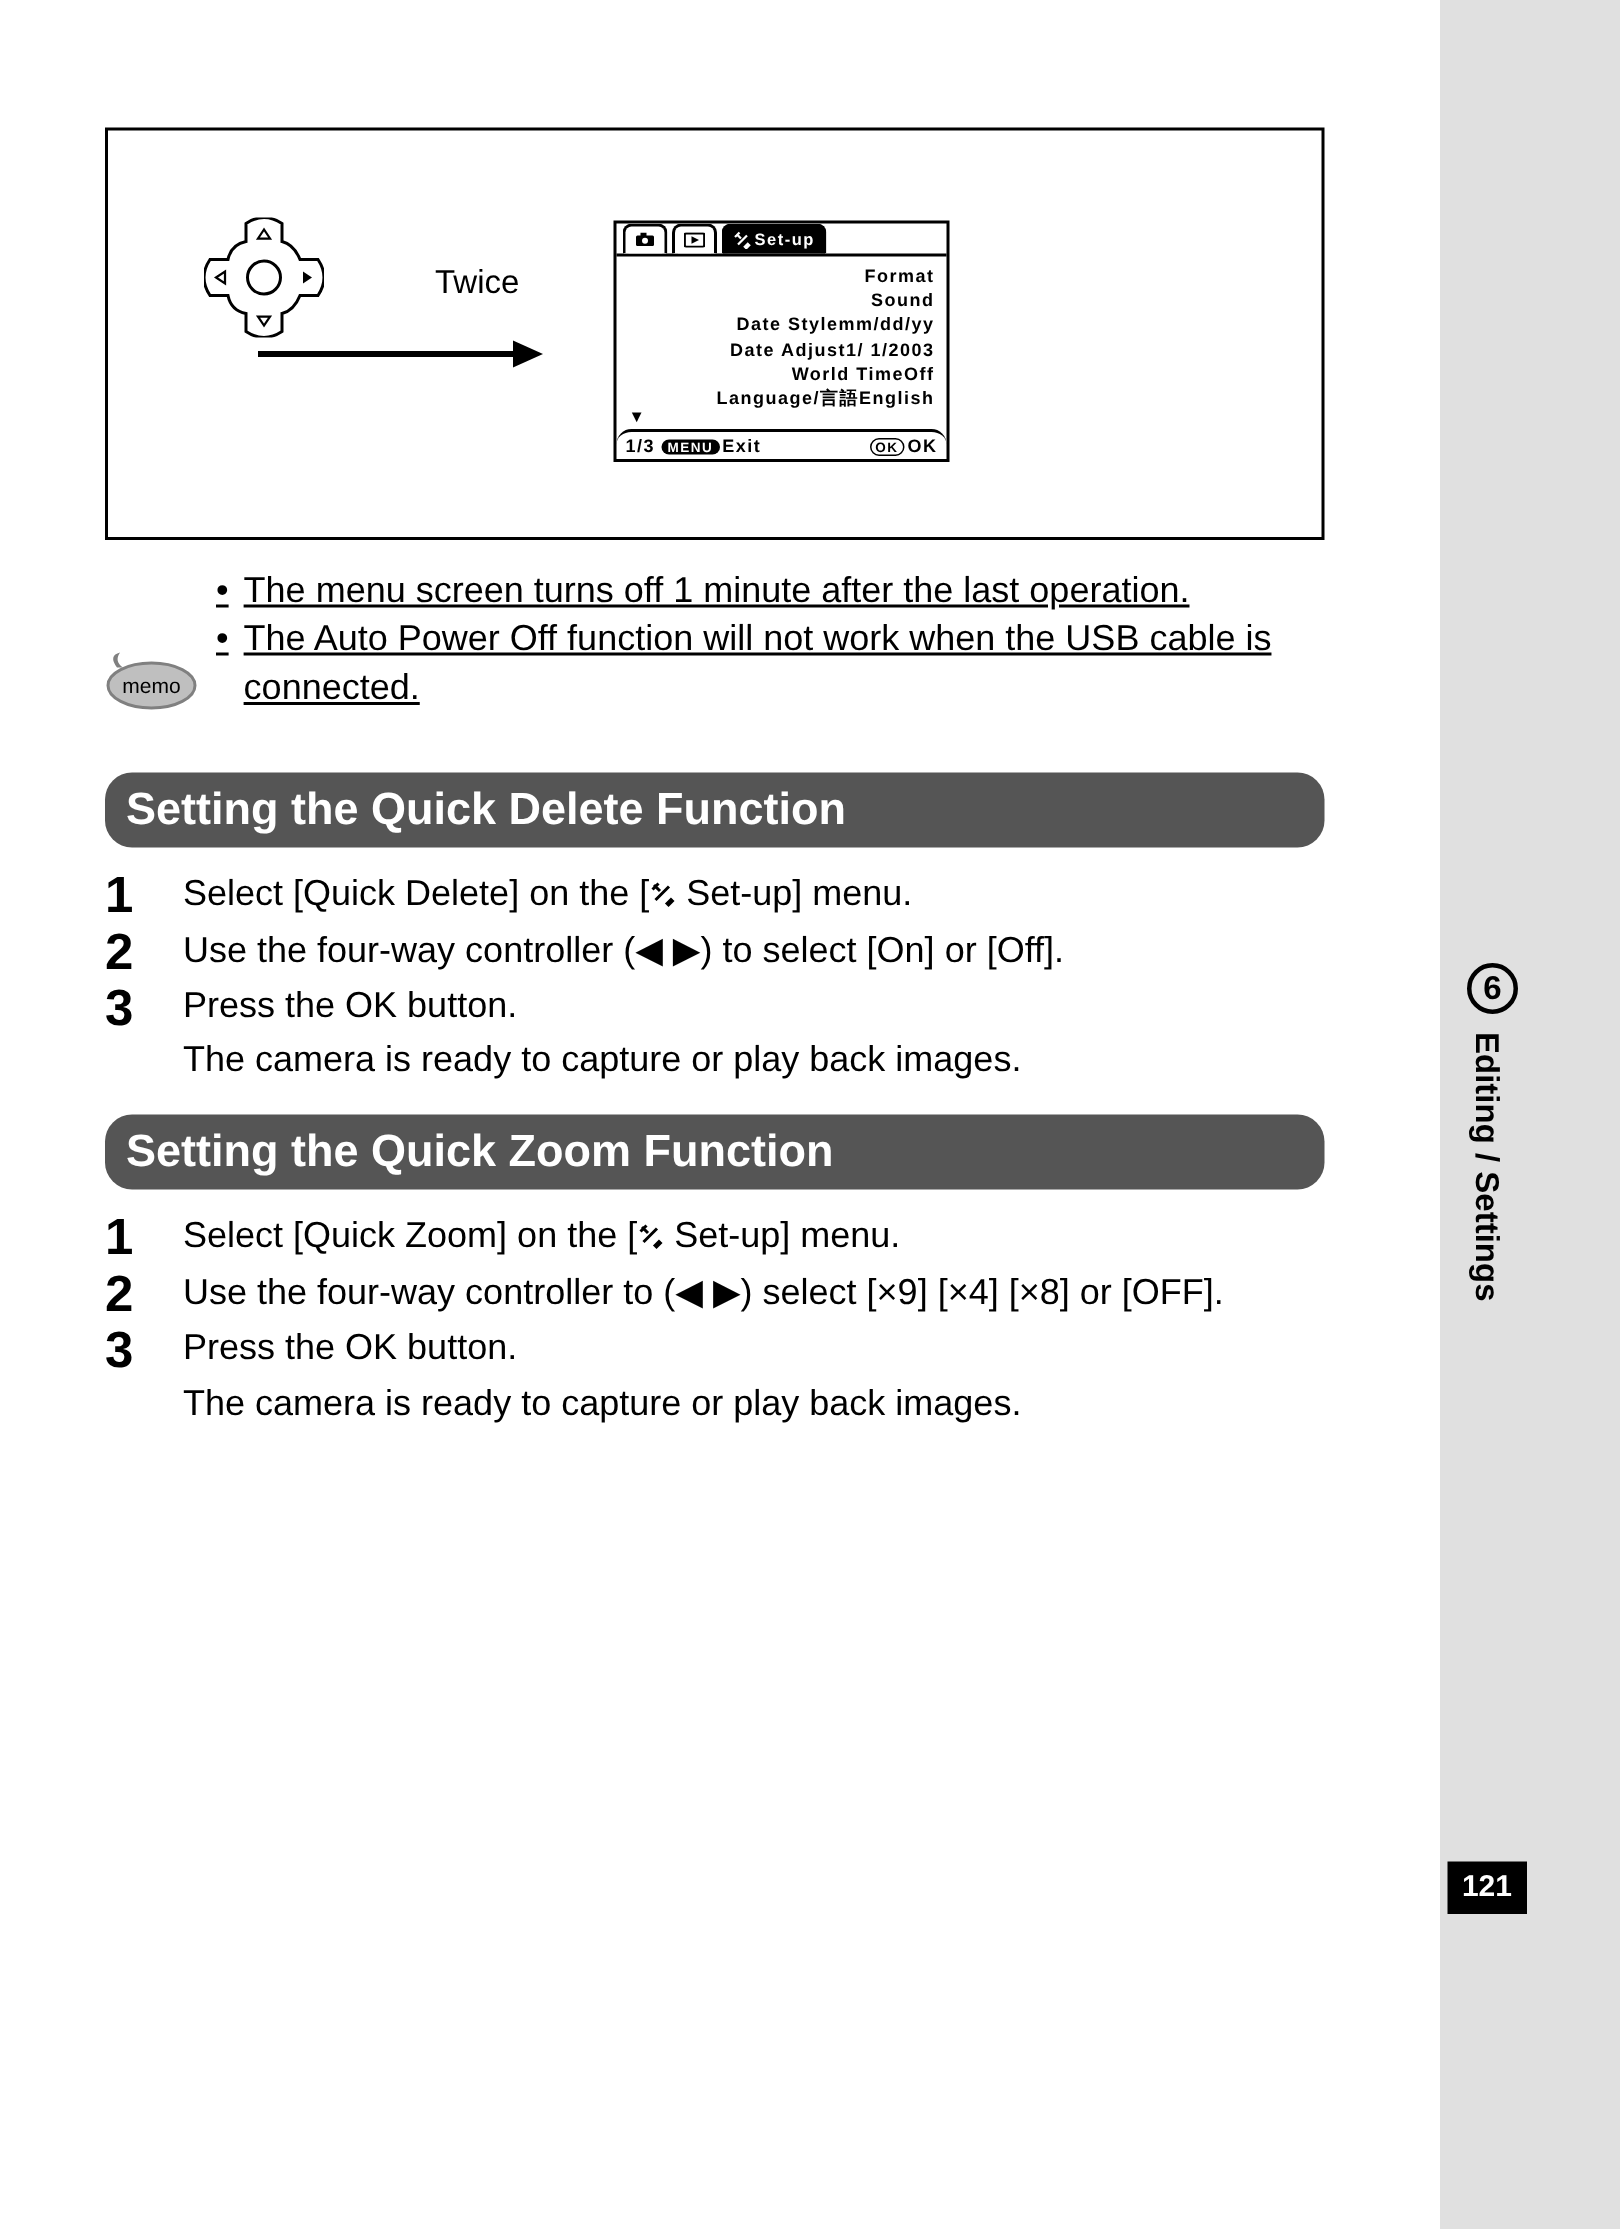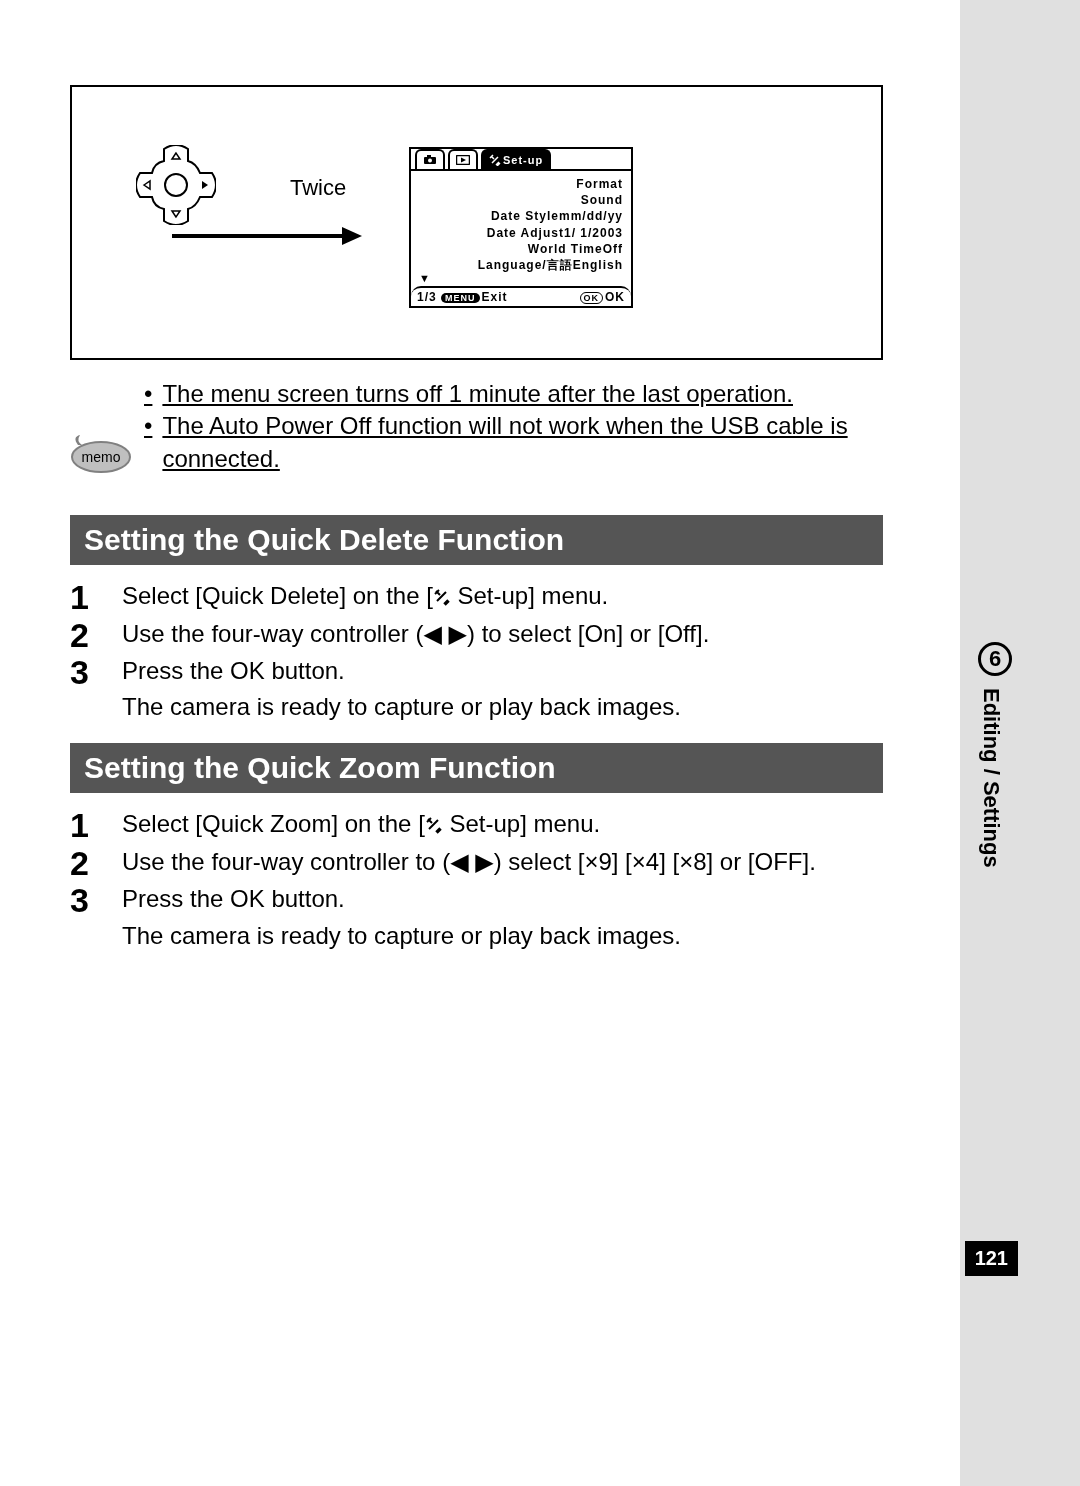--- a/index.html
+++ b/index.html
@@ -23,21 +23,21 @@
   .lcd-footer { border-top: 2px solid #000; display:flex; justify-content: space-between; align-items:center; padding: 2px 6px; font-size: 12px; font-weight:bold; letter-spacing:1px;border-radius:10px;}
   .menu-pill { display:inline-block; background:#000; color:#fff; border-radius:8px; font-size:9px; padding:0 4px; margin-right:2px; }
   .ok-pill { display:inline-block; border:1.5px solid #000; border-radius:8px; font-size:9px; padding:0 3px; margin-right:2px;}
 
   .memo-row { display:flex; align-items:flex-end; margin-top: 18px; gap: 12px; text-decoration: underline; }
   .memo-icon { width: 62px; flex:none; margin-top:2px; }
   .memo-list { font-size: 24px; line-height: 1.35; }
   .memo-list .bullet { display:flex; gap:10px; }
   .memo-list .dot { flex:none; }
 
-  .section-bar { background:#555; color:#fff; font-size: 30px; font-weight:bold; padding: 8px 14px; margin-top: 40px; width: 813px;}
+  .section-bar { background:#555; color:#fff; font-size: 30px; font-weight:bold; padding: 8px 14px; margin-top: 40px; width: 813px; border-radius: 18px;}
   .section-text { font-size: 24px; line-height: 1.35; margin-top: 10px; width: 813px;}
 
   .steps { margin-top: 14px; width: 820px; }
   .step { display:flex; gap: 24px; margin-bottom: 0px; align-items:flex-start; }
   .step-num { font-size: 34px; font-weight: bold; width: 28px; flex:none; line-height:1.1; }
   .step-body { font-size: 24px; line-height: 1.4; }
   .step-body.bold { font-weight: normal; }
   .step-sub { font-size: 24px; margin-left: 52px; margin-top: 2px; }
   .tools-icon { display:inline-block; vertical-align:-2px; }
 

